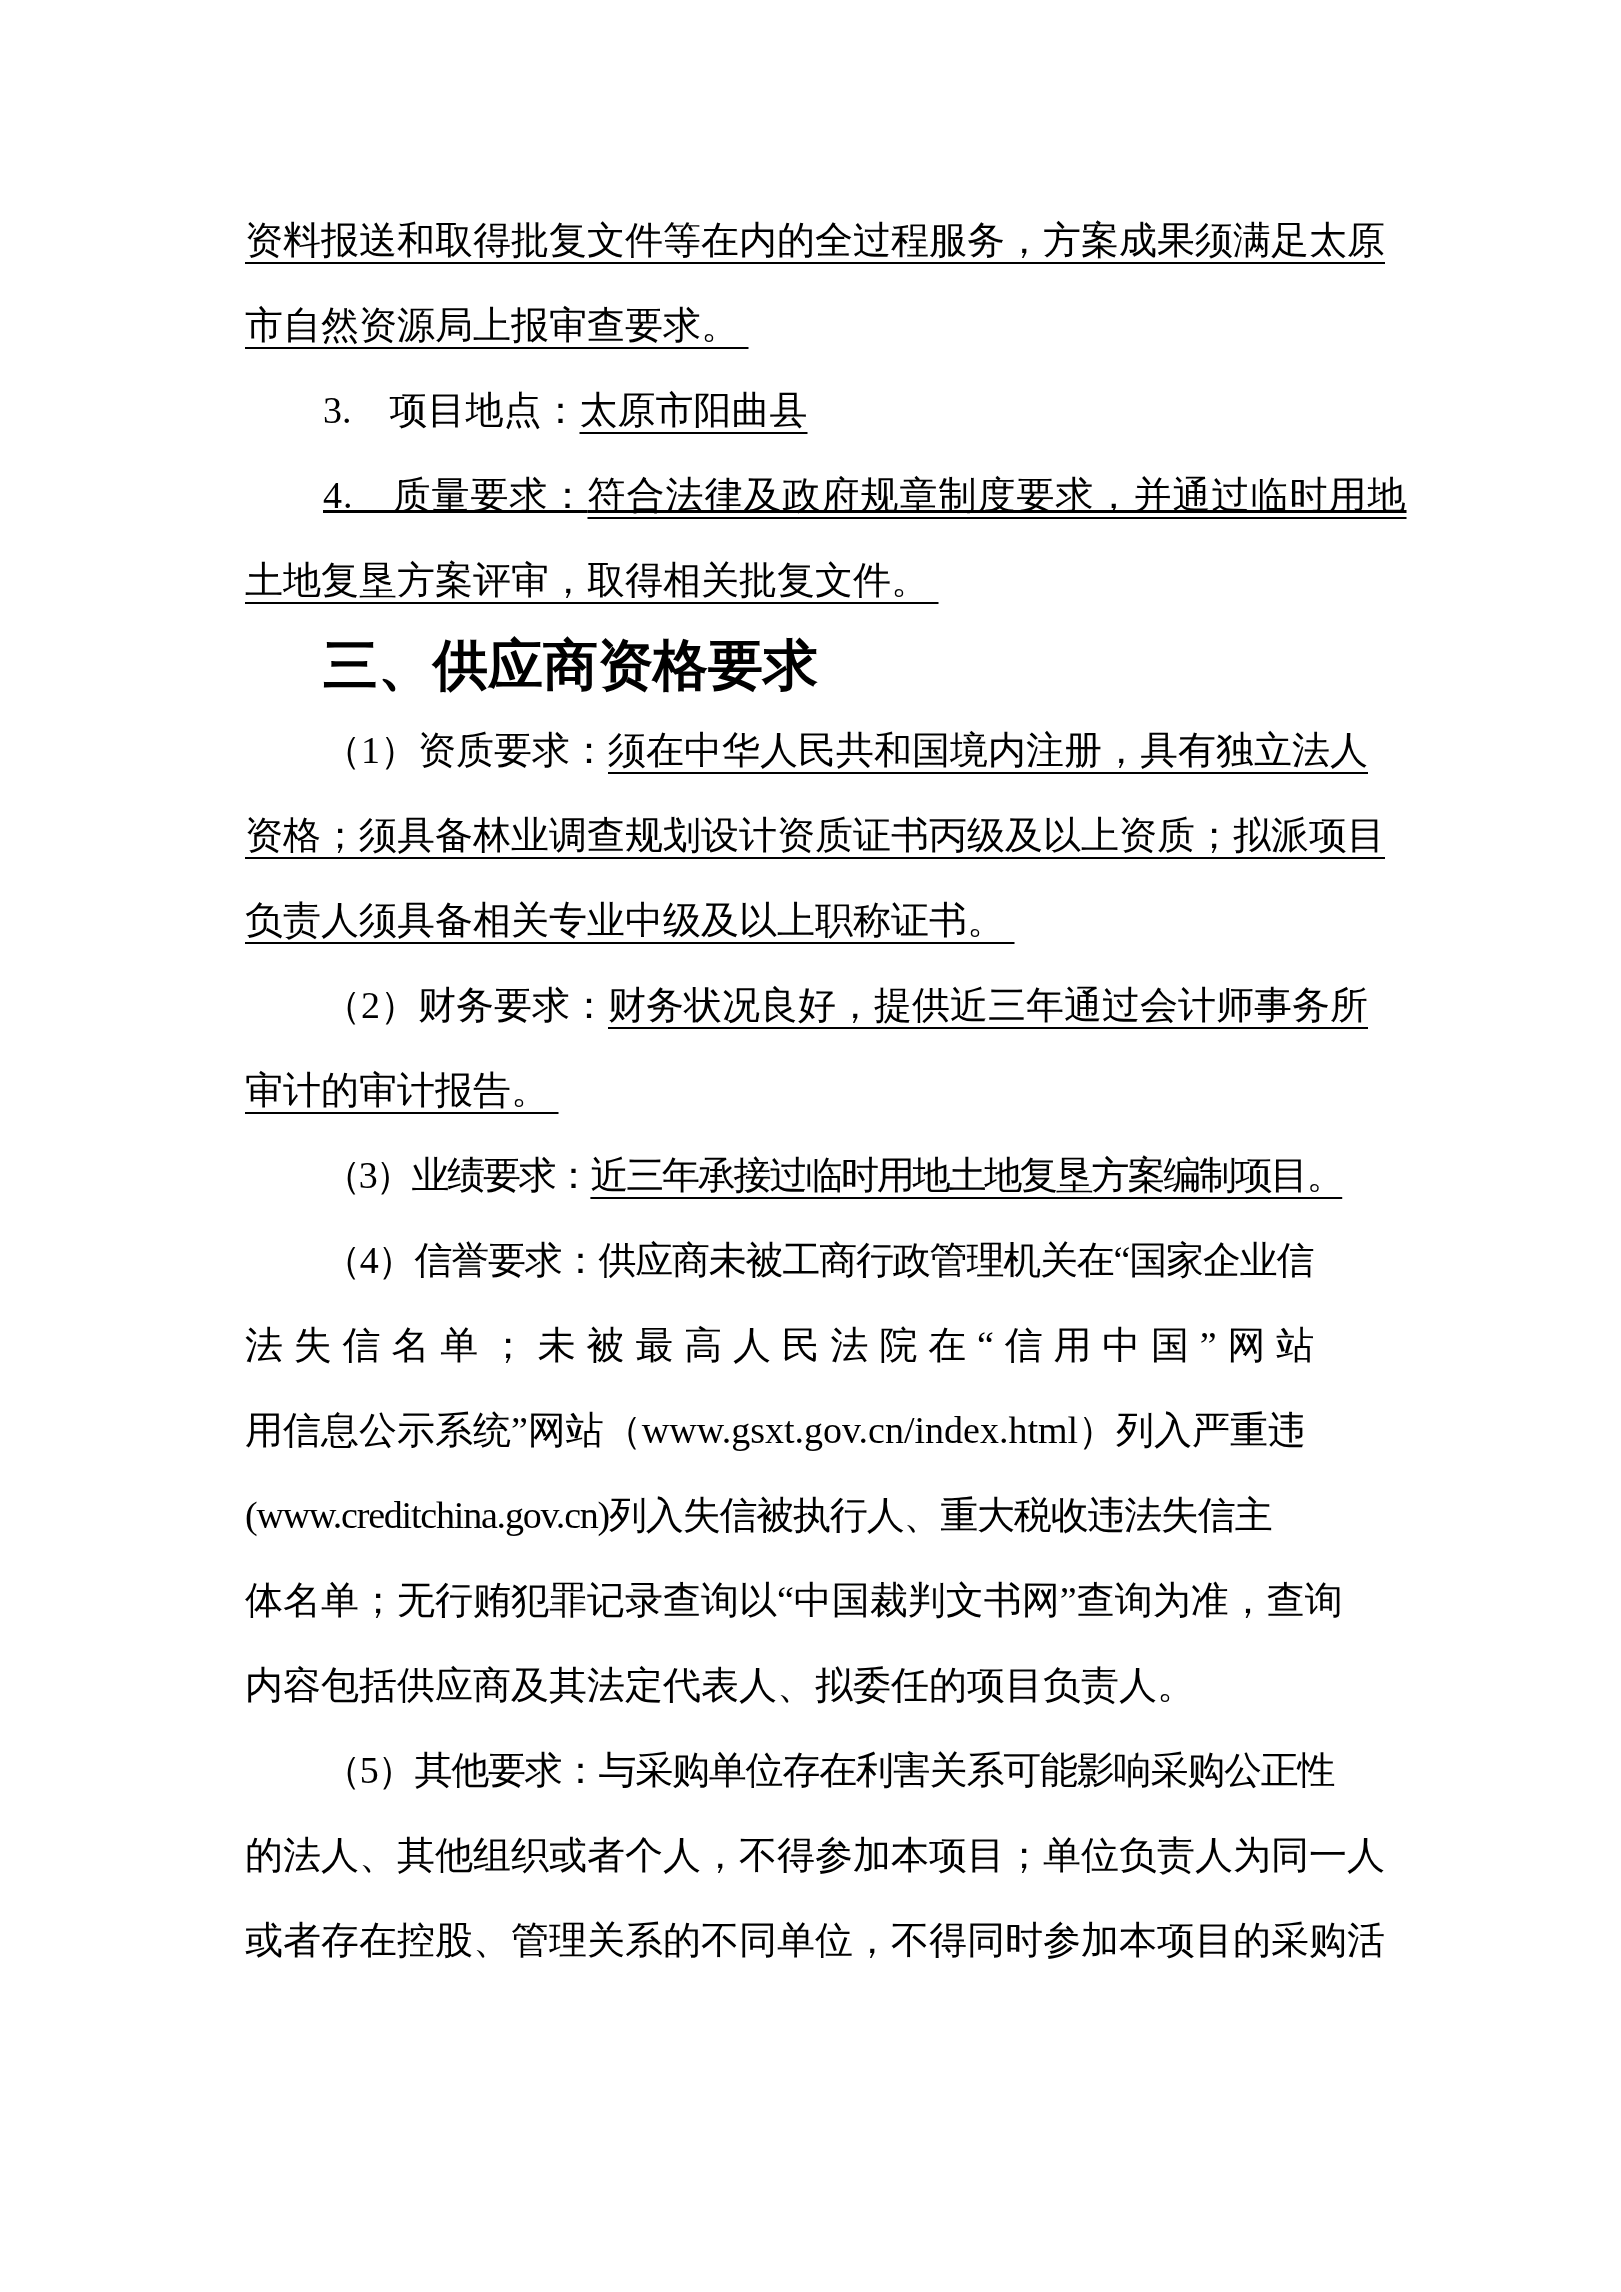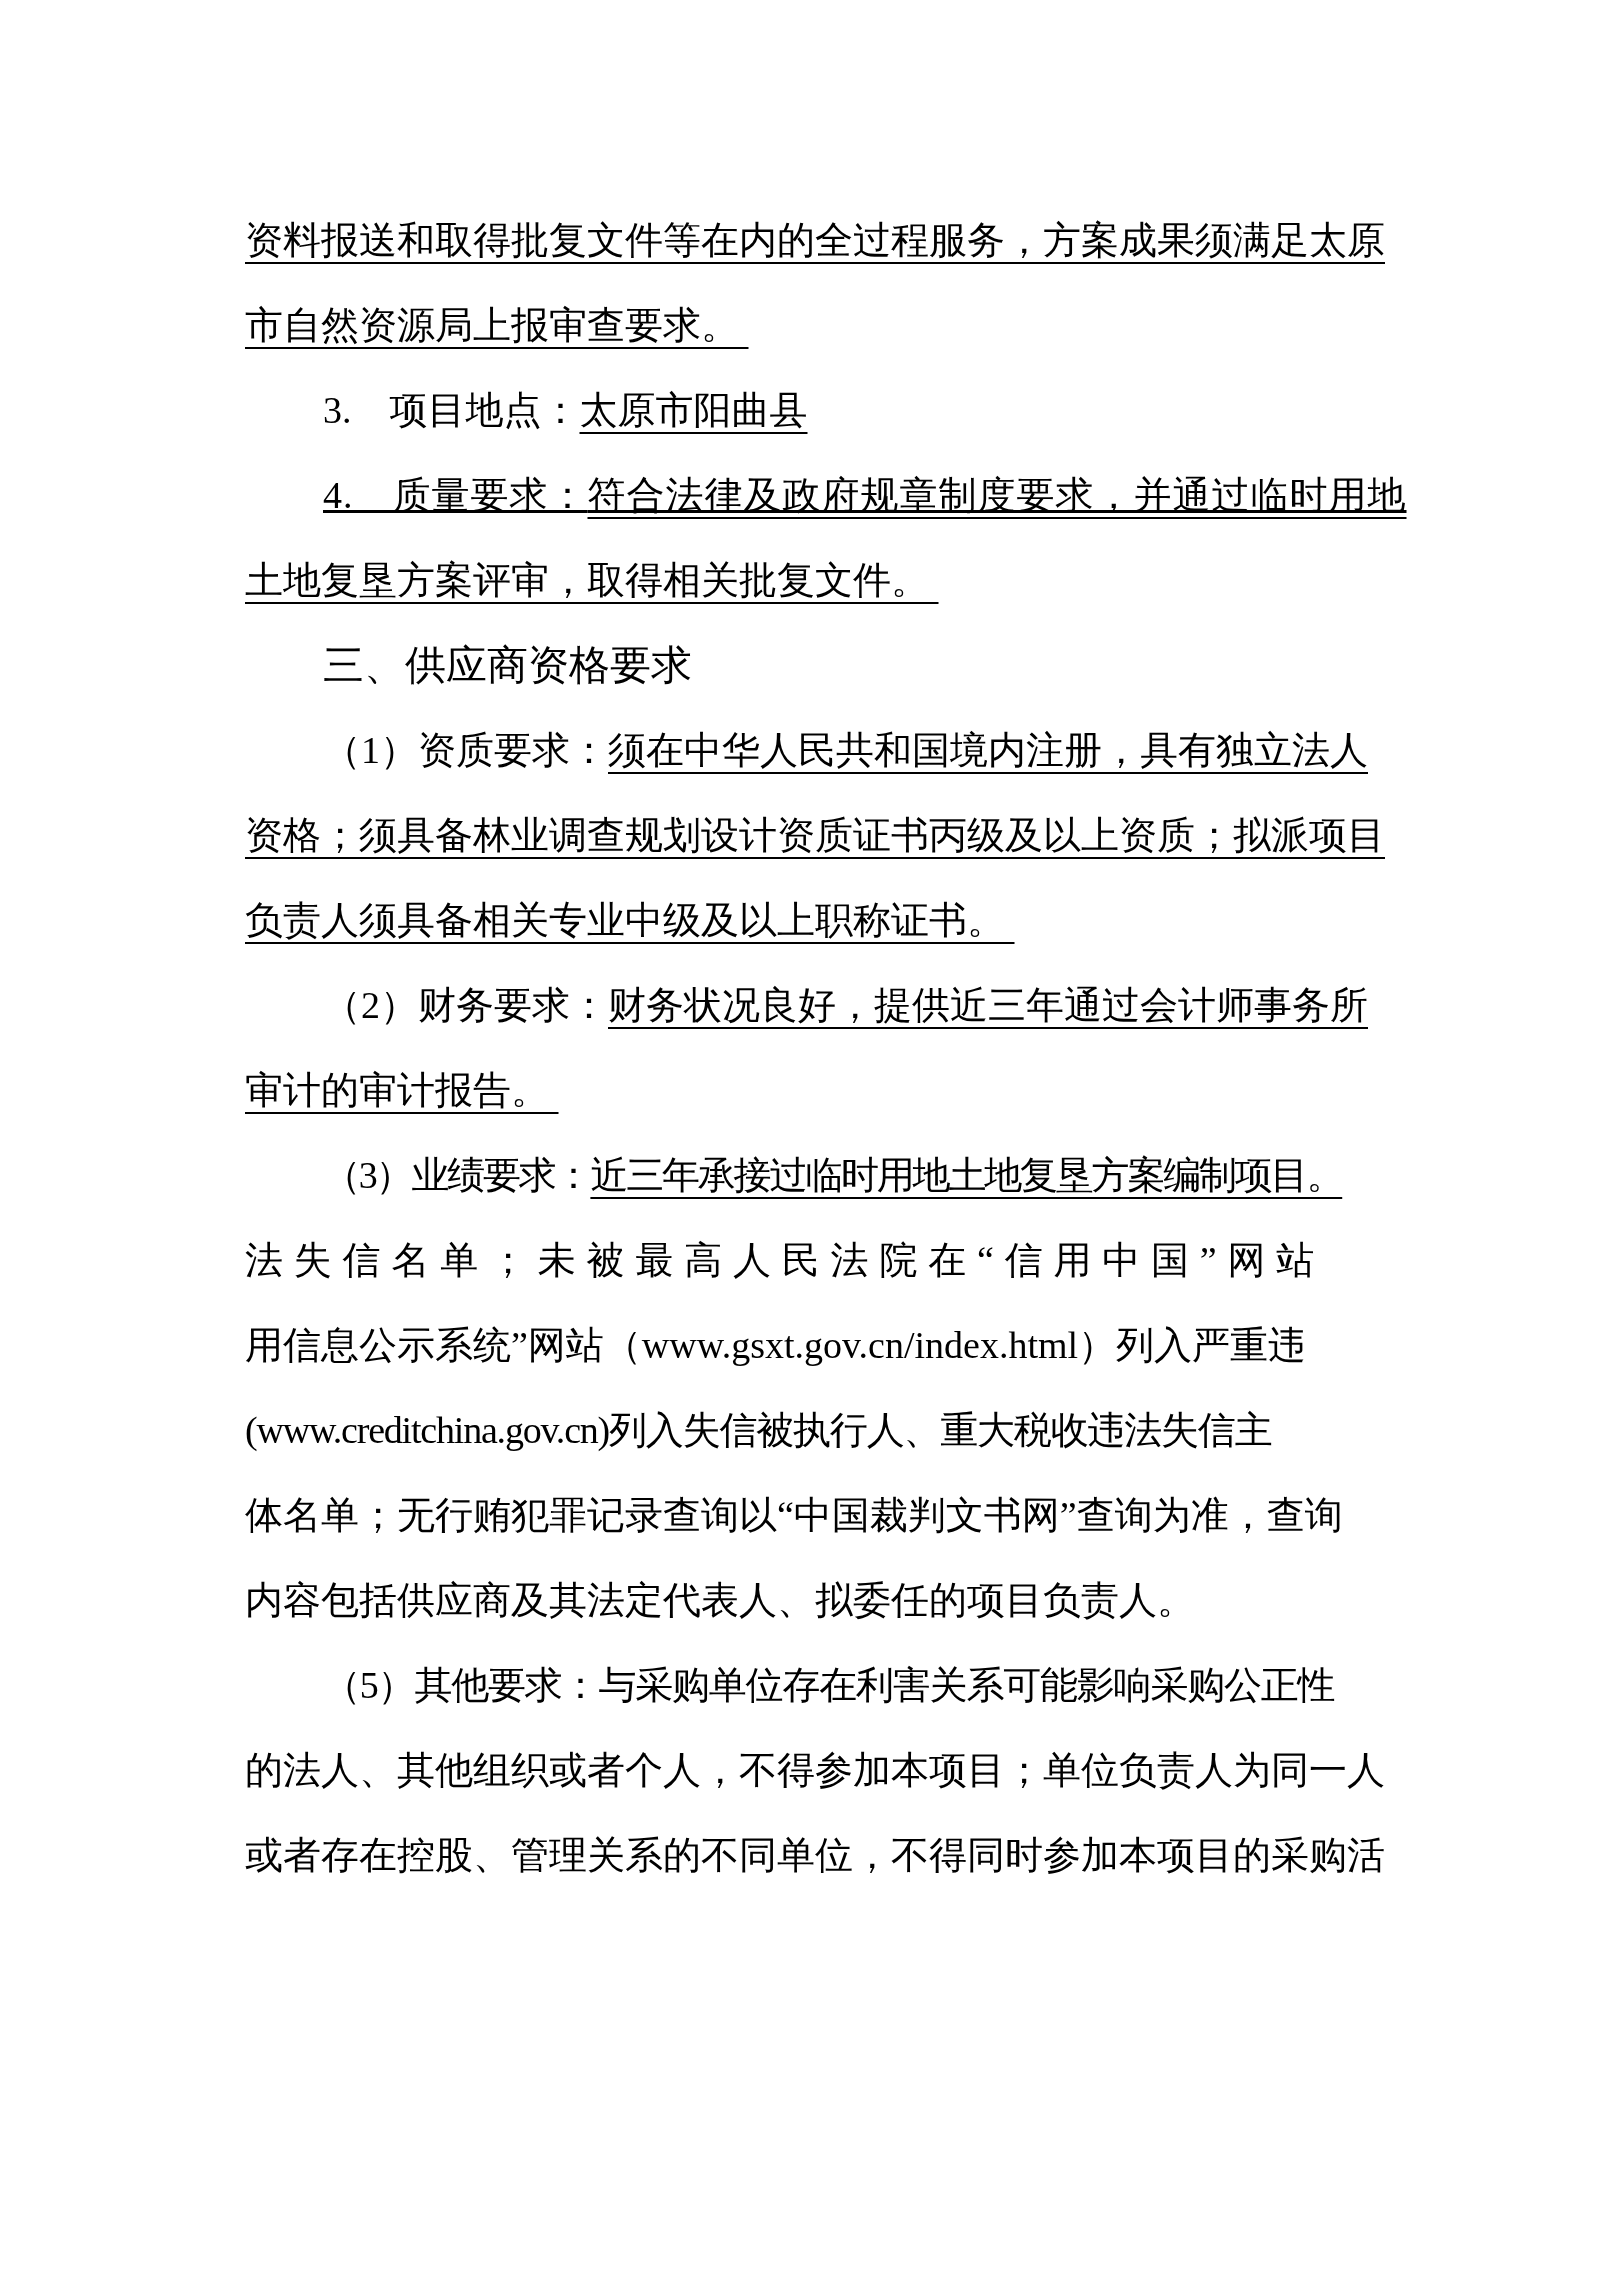--- a/index.html
+++ b/index.html
@@ -24,22 +24,22 @@
   }
   .line {
     height: 85px;
     line-height: 85px;
     font-size: 38px;
     white-space: pre;
     color: #000000;
   }
   .line.indent { padding-left: 78px; }
   .line.bold {
-    font-weight: 400;
-    font-size: 41px;
+    font-weight: 700;
+    font-size: 55px;
   }
   .seg.u {
     text-decoration: underline;
     text-decoration-thickness: 2px;
     text-underline-offset: 8.8px;
     text-decoration-color: #000000;
   }
   
   .fit-justify          { letter-spacing: 10.8px; }
   .fit-condense         { letter-spacing: -2.2px; }
@@ -56,20 +56,21 @@
       <div class="line indent fit-normal"><span class="seg">3.　项目地点：</span><span class="seg u">太原市阳曲县</span></div>
       <div class="line indent fit-expand-slight"><span class="seg">4.　质量要求：</span><span class="seg u">符合法律及政府规章制度要求，并通过临时用地</span></div>
       <div class="line fit-normal"><span class="seg u">土地复垦方案评审，取得相关批复文件。 </span></div>
       <div class="line indent bold fit-normal"><span class="seg">三、供应商资格要求</span></div>
       <div class="line indent fit-normal"><span class="seg">（1）资质要求：</span><span class="seg u">须在中华人民共和国境内注册，具有独立法人</span></div>
       <div class="line fit-normal"><span class="seg u">资格；须具备林业调查规划设计资质证书丙级及以上资质；拟派项目</span></div>
       <div class="line fit-normal"><span class="seg u">负责人须具备相关专业中级及以上职称证书。 </span></div>
       <div class="line indent fit-normal"><span class="seg">（2）财务要求：</span><span class="seg u">财务状况良好，提供近三年通过会计师事务所</span></div>
       <div class="line fit-normal"><span class="seg u">审计的审计报告。 </span></div>
       <div class="line indent fit-condense"><span class="seg">（3）业绩要求：</span><span class="seg u">近三年承接过临时用地土地复垦方案编制项目。</span></div>
+      <div class="line indent fit-condense-slight"><span class="seg">（4）信誉要求：供应商未被工商行政管理机关在“国家企业信</span></div>
       <div class="line fit-justify"><span class="seg">法失信名单；未被最高人民法院在“信用中国”网站</span></div>
       <div class="line fit-normal"><span class="seg">用信息公示系统”网站（www.gsxt.gov.cn/index.html）列入严重违</span></div>
       <div class="line fit-condense-slight"><span class="seg">(www.creditchina.gov.cn)列入失信被执行人、重大税收违法失信主</span></div>
       <div class="line fit-normal"><span class="seg">体名单；无行贿犯罪记录查询以“中国裁判文书网”查询为准，查询</span></div>
       <div class="line fit-normal"><span class="seg">内容包括供应商及其法定代表人、拟委任的项目负责人。</span></div>
       <div class="line indent fit-condense-slight"><span class="seg">（5）其他要求：与采购单位存在利害关系可能影响采购公正性</span></div>
       <div class="line fit-normal"><span class="seg">的法人、其他组织或者个人，不得参加本项目；单位负责人为同一人</span></div>
       <div class="line fit-normal"><span class="seg">或者存在控股、管理关系的不同单位，不得同时参加本项目的采购活</span></div>
     </div>
 </div>

